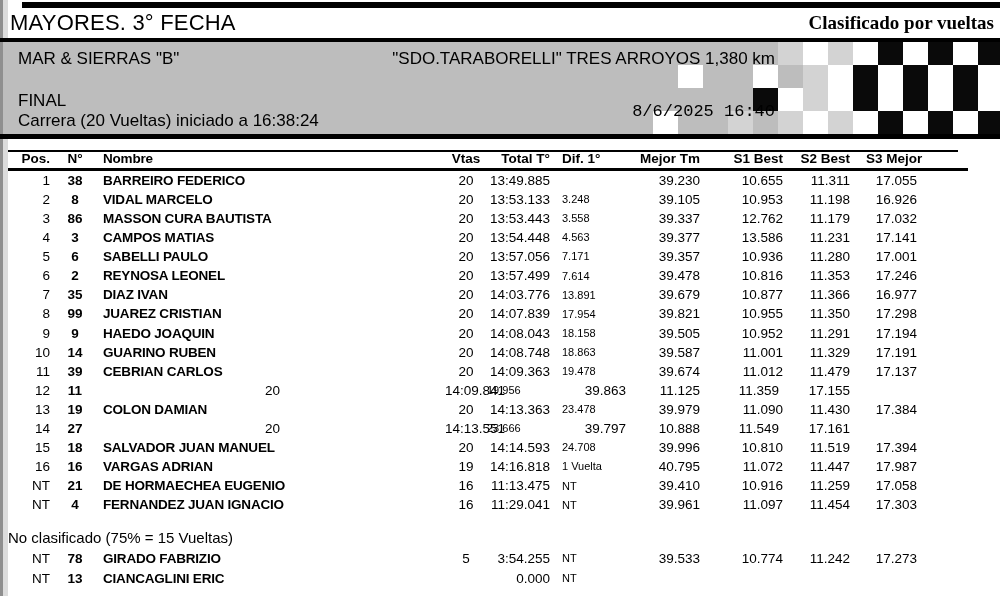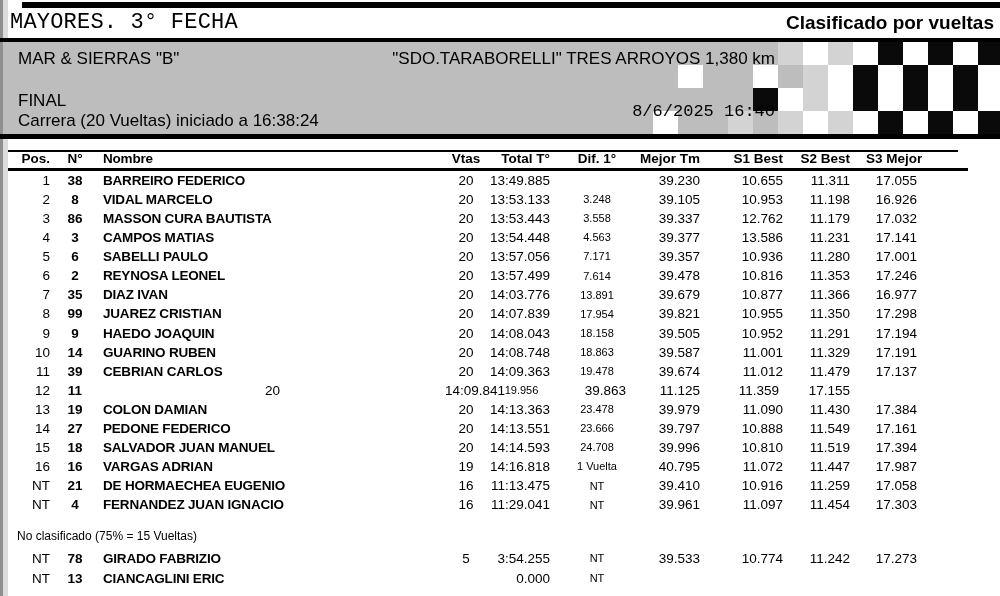--- a/index.html
+++ b/index.html
@@ -2,51 +2,51 @@
 <html><head>
 <meta charset="utf-8">
 <style>
   html,body{margin:0;padding:0;background:#fff;}
   #page{position:relative;width:1000px;height:596px;background:#ffffff;overflow:hidden;
         font-family:"Liberation Sans",sans-serif;color:#000;}
   
   .edge-dark{position:absolute;left:0;top:0;bottom:0;width:3px;background:#8f8f8f;}
   .edge-light{position:absolute;left:3px;top:0;bottom:0;width:5px;background:#dcdcdc;}
   .top-bar{position:absolute;left:22px;right:0;top:2px;height:6px;background:#000;}
-  .page-title{position:absolute;left:10px;top:10px;font-size:22px;line-height:26px;letter-spacing:.2px;font-family:Liberation Mono, monospace;}
-  .classified{position:absolute;right:6px;top:12px;font-size:19px;font-weight:700;}
+  .page-title{position:absolute;left:10px;top:10px;font-size:22px;line-height:26px;letter-spacing:.2px;}
+  .classified{position:absolute;right:6px;top:12px;font-size:19px;font-weight:700;font-family:Liberation Serif, serif;}
   .rule1{position:absolute;left:0;right:0;top:38px;height:4px;background:#000;}
   .band{position:absolute;left:3px;right:0;top:42px;height:92px;background:#bdbdbd;overflow:hidden;}
   .band .t{position:absolute;font-size:17px;line-height:18px;white-space:pre;}
   .b-cat{left:15px;top:8px;}
   .b-circuit{right:225px;top:8px;}
   .b-final{left:15px;top:50px;}
   .b-date{right:225px;top:61px;font-family:Liberation Mono, monospace;}
   .b-race{left:15px;top:70px;}
   .flag{position:absolute;top:0;right:-3px;width:375px;height:92px;display:grid;
         grid-template-columns:repeat(15,25px);grid-template-rows:repeat(4,23px);}
   .flag div{width:25px;height:23px;}
   .rule2{position:absolute;left:0;right:0;top:134px;height:5px;background:#000;}
   .hline1{position:absolute;left:8px;width:950px;top:150px;height:2px;background:#000;}
   .hline2{position:absolute;left:8px;width:960px;top:168px;height:3px;background:#000;}
   .grid-row{display:grid;grid-template-columns:42px 50px 345px 42px 75px 76px 74px 83px 71px 67px;
             align-items:center;}
   .thead{position:absolute;left:8px;top:151px;width:952px;height:16px;font-weight:700;font-size:13.5px;}
   .results{position:absolute;left:8px;top:171px;width:952px;}
   .results .grid-row{height:19.1px;}
-  .nc-label{position:absolute;left:8px;top:529px;font-size:12px;padding-left:9px;}
+  .nc-label{position:absolute;left:8px;top:529px;font-size:15px;}
   .nc-body{position:absolute;left:8px;top:549px;width:952px;}
   .nc-body .grid-row{height:19.5px;}
   .cell{font-size:13.5px;line-height:1;white-space:nowrap;overflow:visible;}
   .c-pos{text-align:right;}
   .c-num{text-align:center;font-weight:700;}
   .c-name{text-align:left;font-weight:700;padding-left:3px;letter-spacing:-.2px;}
   .c-vtas{text-align:center;}
   .c-total{text-align:right;padding-right:12px;}
-  .c-dif{text-align:center;padding-right:6px;font-size:11px;}
+  .c-dif{text-align:left;padding-right:6px;font-size:11px;}
   .thead .c-dif{font-size:13.5px;}
   .c-mejor{text-align:right;padding-right:12px;}
   .c-s1{text-align:right;padding-right:12px;}
   .c-s2{text-align:right;padding-right:16px;}
   .c-s3{text-align:right;padding-right:16px;}
   .thead .c-name{padding-left:3px;}
 </style>
 </head>
 <body>
 
@@ -299,21 +299,20 @@
         <div class="cell c-total">14:13.363</div>
         <div class="cell c-dif">23.478</div>
         <div class="cell c-mejor">39.979</div>
         <div class="cell c-s1">11.090</div>
         <div class="cell c-s2">11.430</div>
         <div class="cell c-s3">17.384</div>
       </div>
       <div class="grid-row">
         <div class="cell c-pos">14</div>
         <div class="cell c-num">27</div>
-        <div class="cell c-name">PEDONE FEDERICO</div>
         <div class="cell c-vtas">20</div>
         <div class="cell c-total">14:13.551</div>
         <div class="cell c-dif">23.666</div>
         <div class="cell c-mejor">39.797</div>
         <div class="cell c-s1">10.888</div>
         <div class="cell c-s2">11.549</div>
         <div class="cell c-s3">17.161</div>
       </div>
       <div class="grid-row">
         <div class="cell c-pos">15</div>

